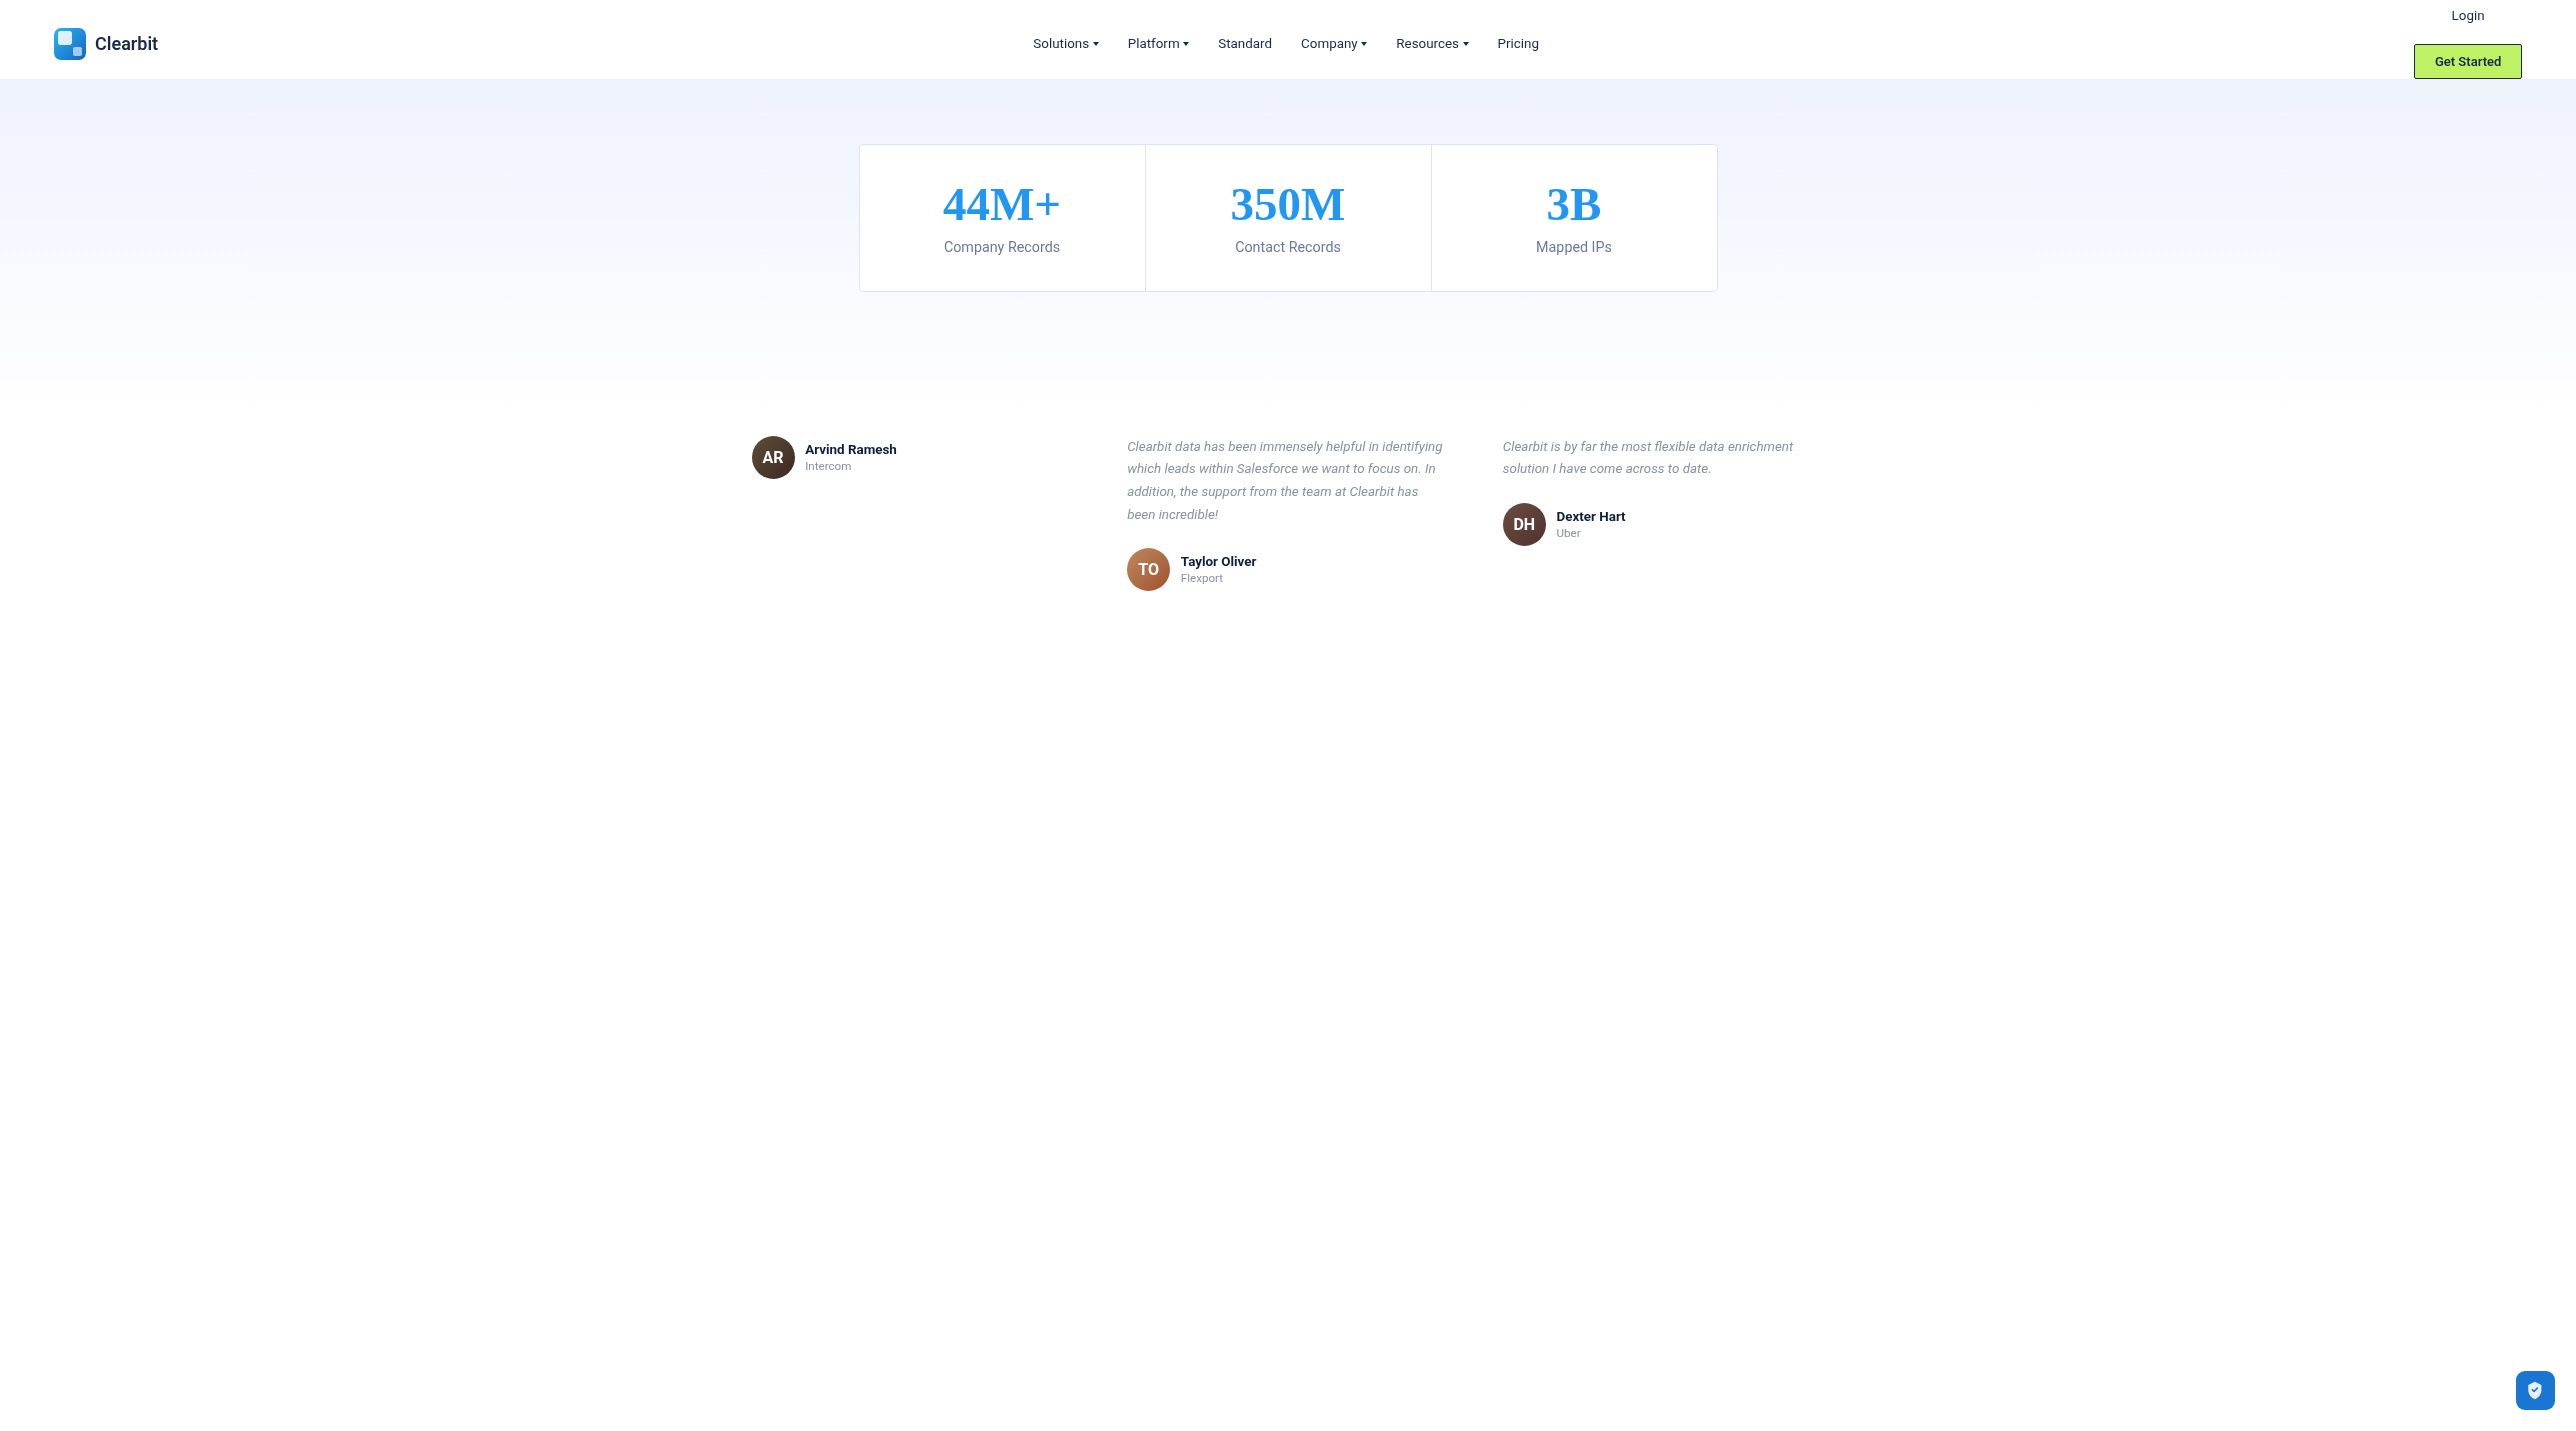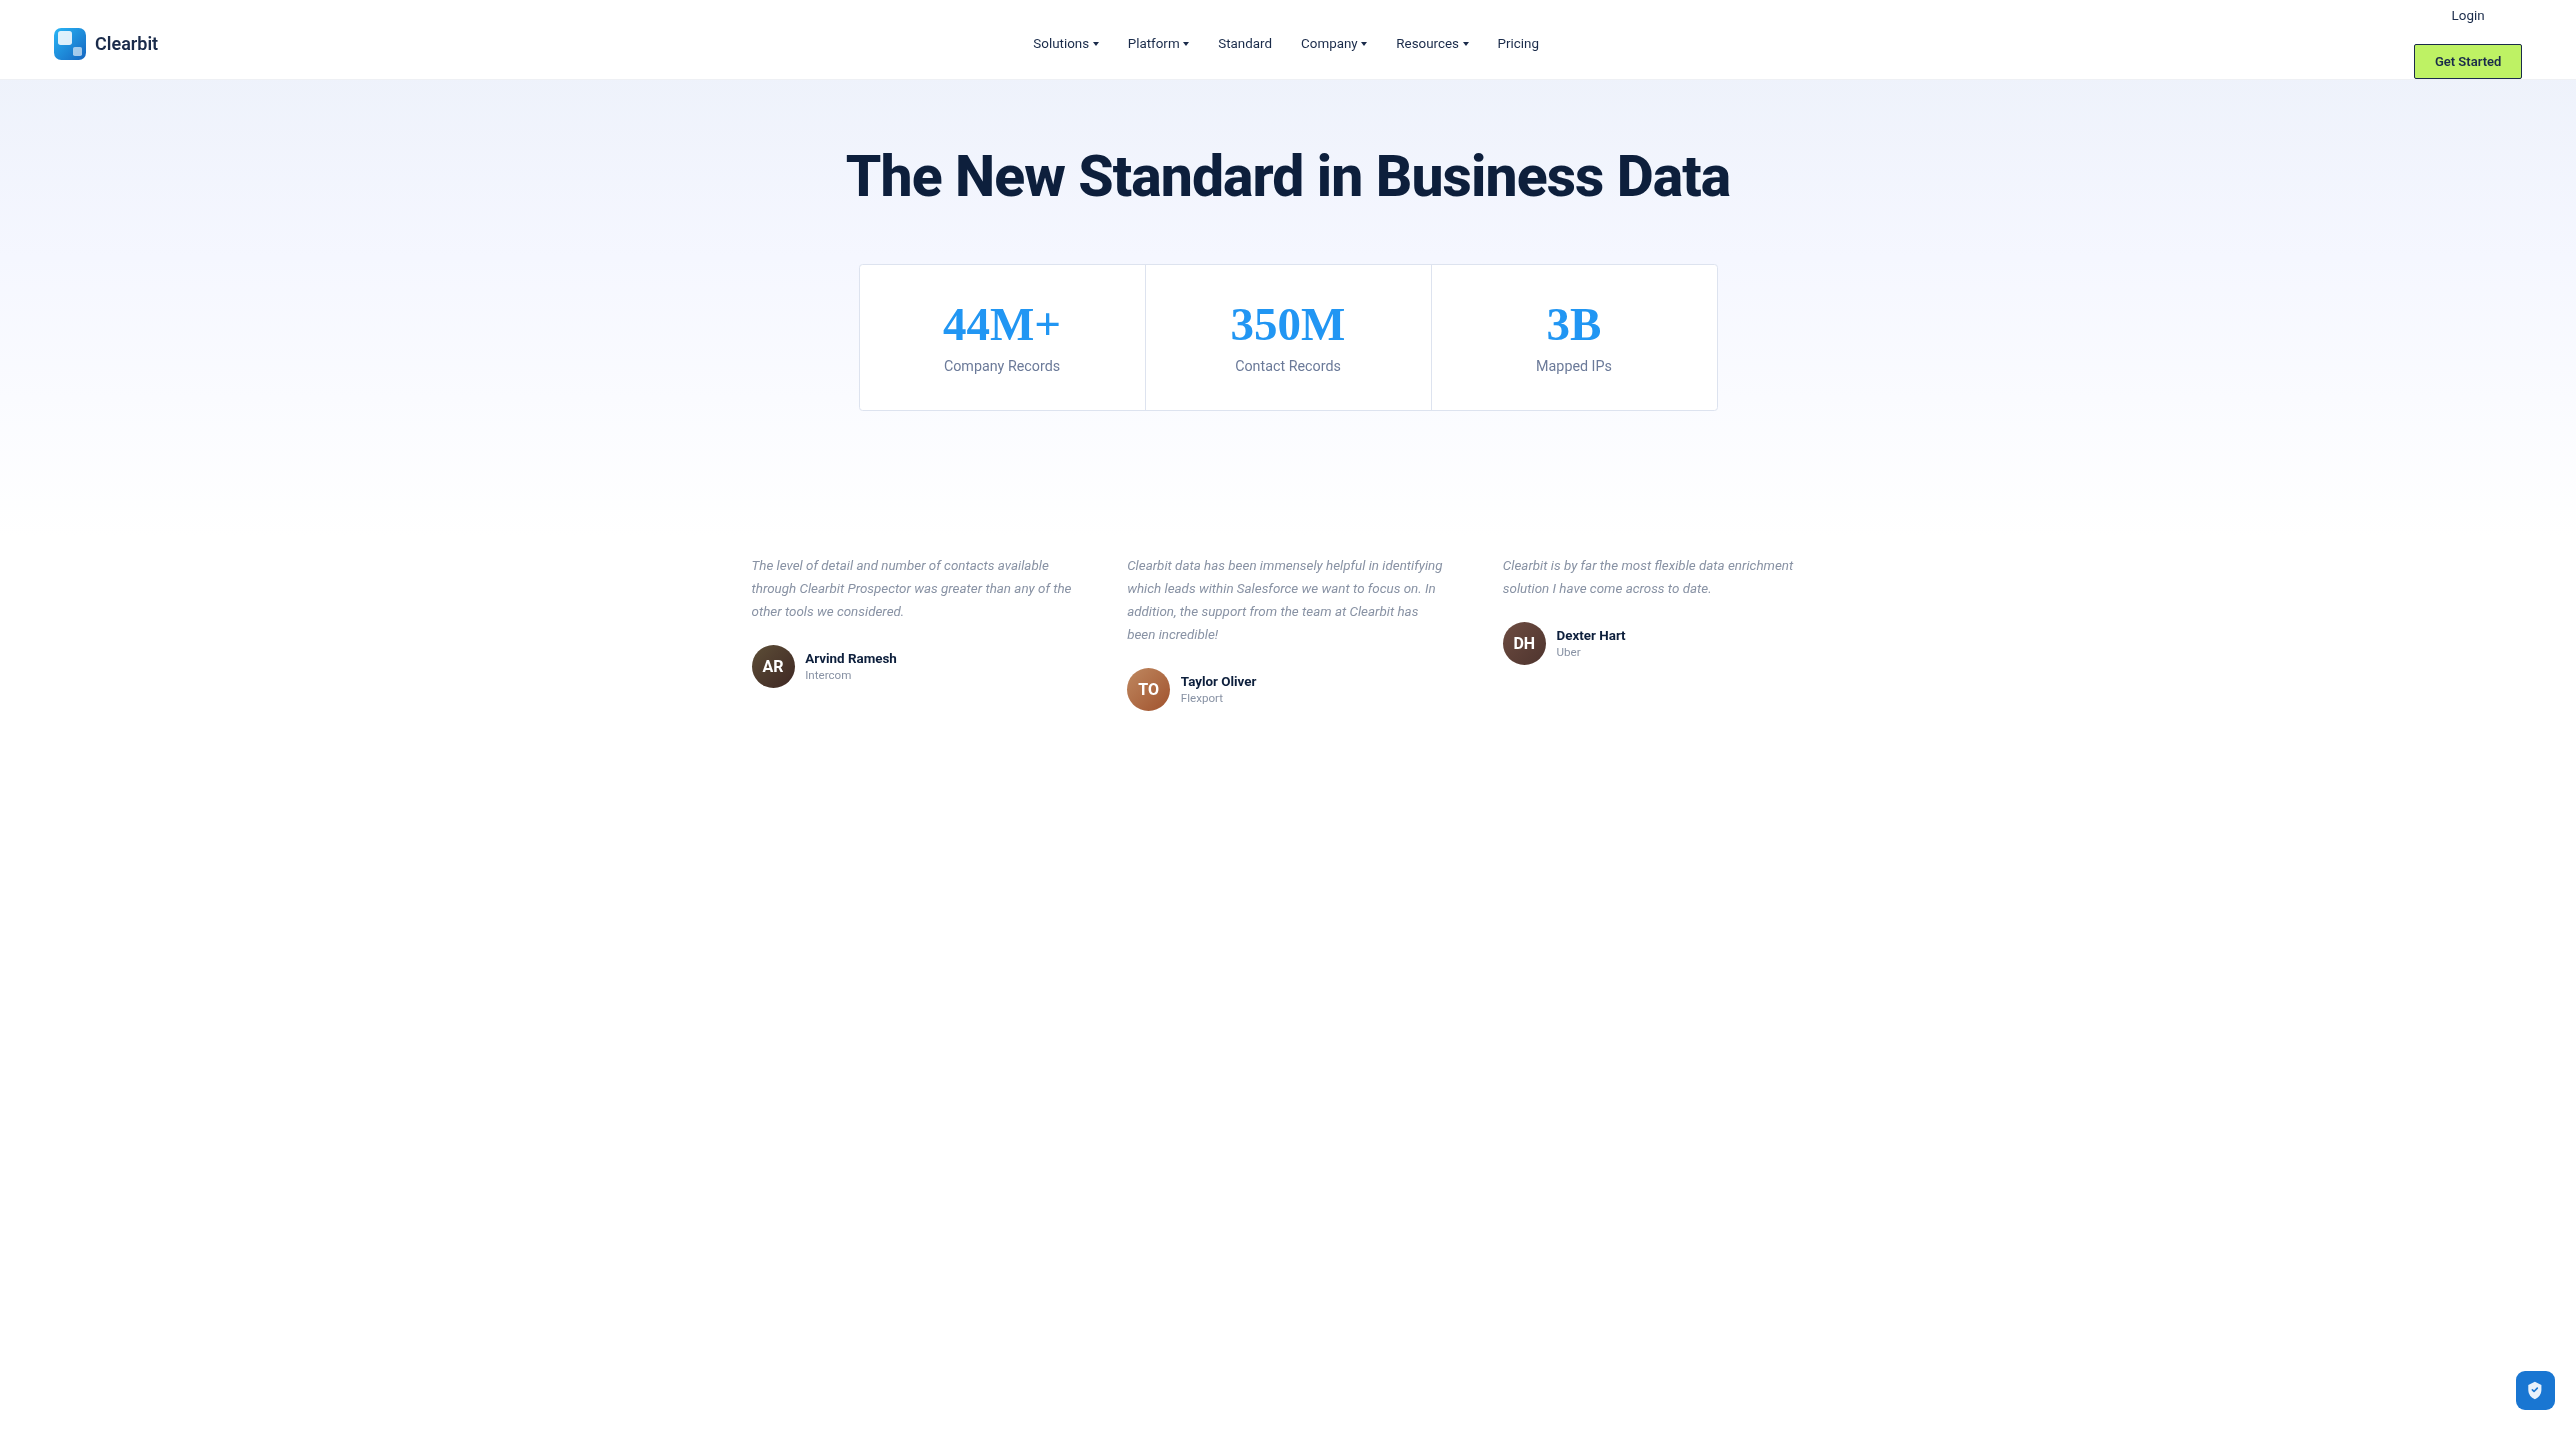--- a/index.html
+++ b/index.html
@@ -178,21 +178,20 @@
       </a>
     </div>
 
   <div class="nav-actions">
     <a class="nav-login" href="#">Login</a>
     <a class="nav-get-started" href="#">Get Started</a>
   </div>
 </nav>
 
 <section class="hero">
-  <h1 class="hero-title">The New Standard in Business Data</h1>
 
   <div class="stats">
 
   <div class="stat-item">
     <div class="stat-number">44M+</div>
     <div class="stat-label">Company Records</div>
   </div>
       <div class="stat-item">
     <div class="stat-number">350M</div>
     <div class="stat-label">Contact Records</div>
@@ -201,21 +200,20 @@
     <div class="stat-number">3B</div>
     <div class="stat-label">Mapped IPs</div>
   </div>
     </div>
 </section>
 
 <section class="testimonials">
   <div class="testimonials-grid">
 
   <div class="testimonial">
-    <p class="testimonial-quote">The level of detail and number of contacts available through Clearbit Prospector was greater than any of the other tools we considered.</p>
     <div class="testimonial-author">
       <div class="testimonial-avatar arvind">AR</div>
       <div>
         <div class="testimonial-name">Arvind Ramesh</div>
         <div class="testimonial-company">Intercom</div>
       </div>
     </div>
   </div>
       <div class="testimonial">
     <p class="testimonial-quote">Clearbit data has been immensely helpful in identifying which leads within Salesforce we want to focus on. In addition, the support from the team at Clearbit has been incredible!</p>

